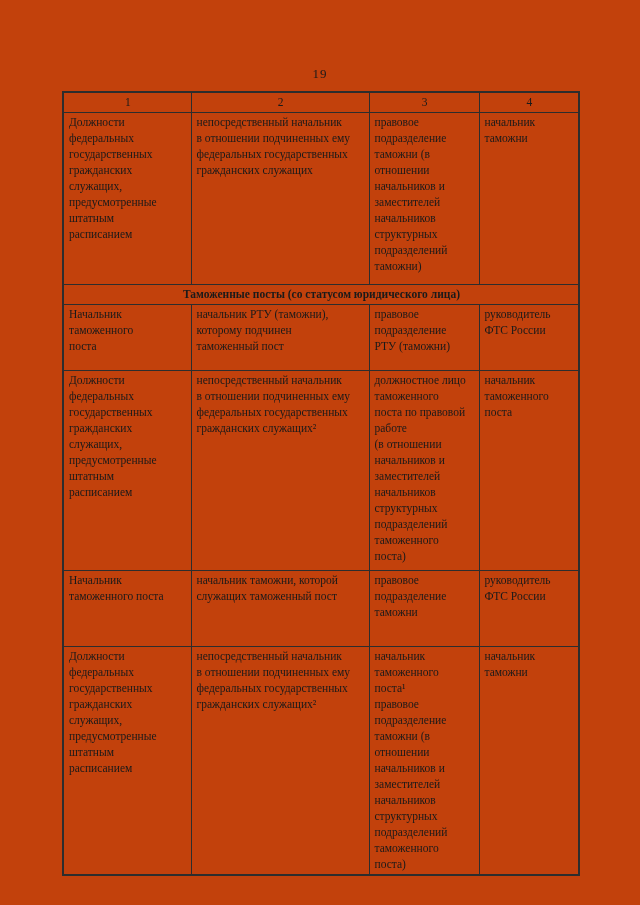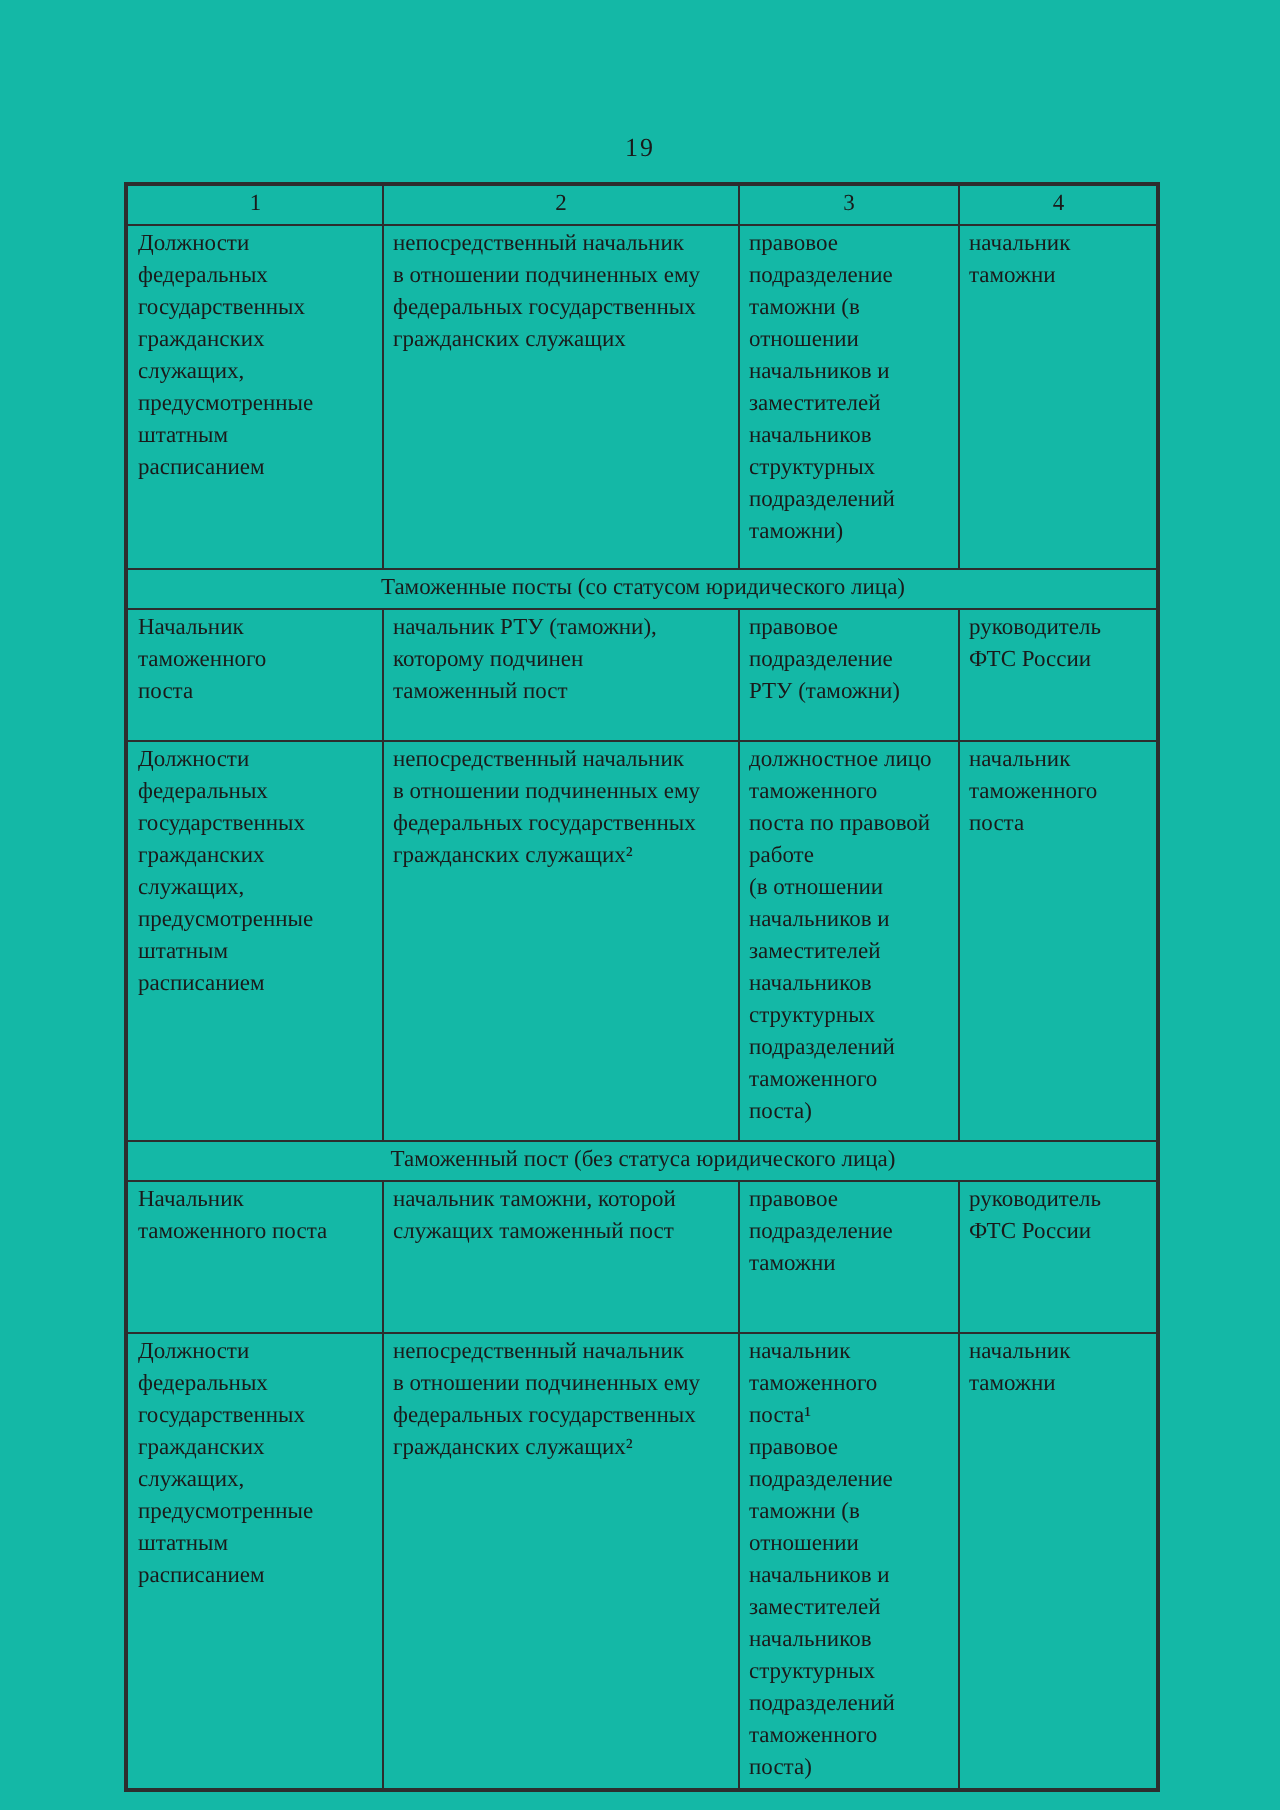--- a/index.html
+++ b/index.html
@@ -1,20 +1,20 @@
 <!DOCTYPE html>
 <html><head>
 <meta charset="utf-8">
 <style>
   html, body { margin: 0; padding: 0; background: #ffffff; }
   .page {
     position: relative;
     width: 640px;
     height: 905px;
-    background: #14b8a6;
+    background: #c2410c;
     font-family: "Liberation Serif", "DejaVu Serif", serif;
     color: #1a1a1a;
     overflow: hidden;
   }
   .page-number {
     position: absolute;
     top: 66px;
     left: 0;
     width: 640px;
     text-align: center;
@@ -42,21 +42,21 @@
   td.col-head {
     text-align: center;
     font-size: 12px;
     padding: 0 2px;
     line-height: 15px;
     height: 15px;
     border-bottom: 1px solid #2d2d2d;
   }
   td.section-title {
     text-align: center;
-    font-weight: normal;
+    font-weight: bold;
     font-size: 12.5px;
     line-height: 16px;
     height: 16px;
     padding: 0 2px;
     white-space: pre-wrap;
   }
   tr.r-data0 td { height: 168px; }
   tr.r-data1 td { height: 62px; }
   tr.r-data2 td { height: 196px; }
   tr.r-data3 td { height: 72px; }
@@ -153,23 +153,20 @@
 начальников
 структурных
 подразделений
 таможенного
 поста)</td>
       <td>начальник
 таможенного
 поста</td>
     </tr>
 
-    <tr>
-      <td class="section-title" colspan="4">Таможенный пост (без статуса юридического лица)</td>
-    </tr>
 
     <tr class="r-data3">
       <td>Начальник
 таможенного поста</td>
       <td>начальник таможни, которой
 служащих таможенный пост</td>
       <td>правовое
 подразделение
 таможни</td>
       <td>руководитель

